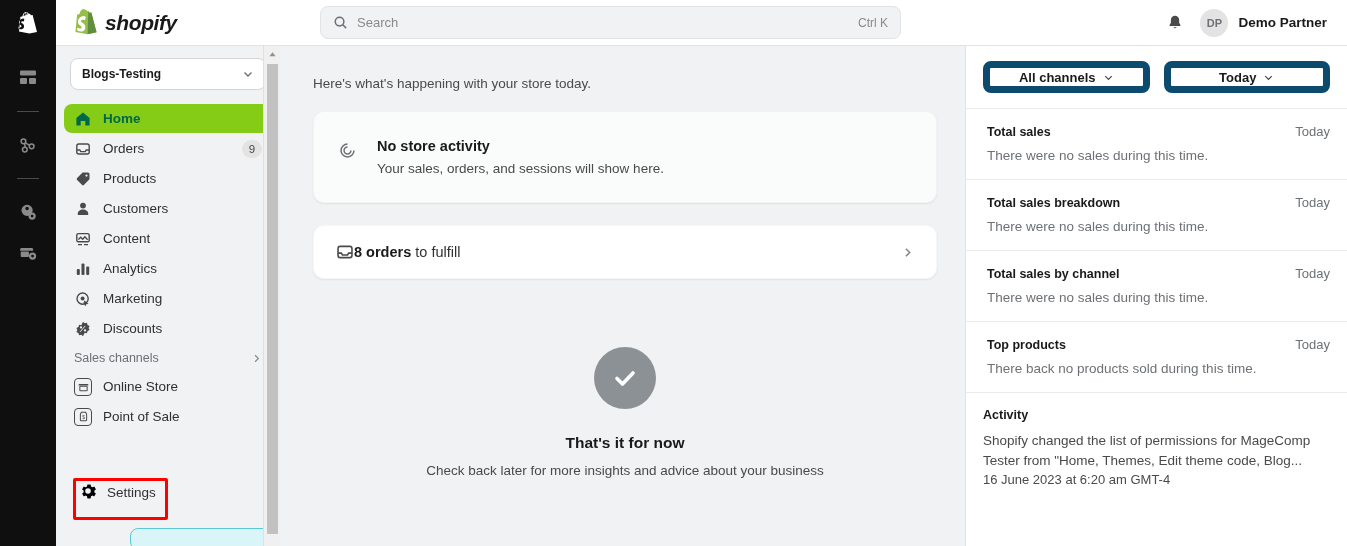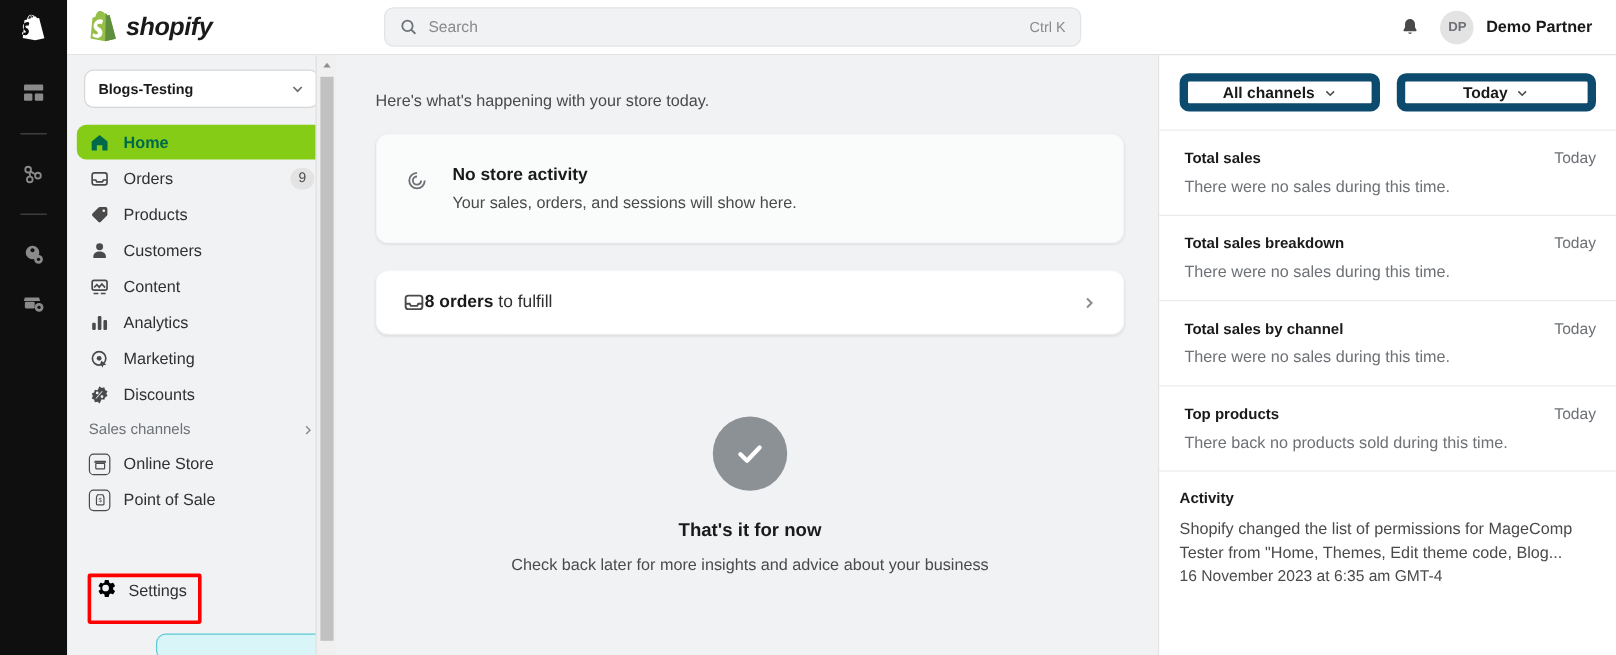--- a/index.html
+++ b/index.html
@@ -471,19 +471,19 @@
         <div class="stat-head">
           <span class="stat-title">Top products</span>
           <span class="stat-period">Today</span>
         </div>
         <div class="stat-body">There back no products sold during this time.</div>
       </div>
 
       <div class="act-row">
         <div class="act-head">Activity</div>
         <div class="act-body">Shopify changed the list of permissions for MageComp Tester from "Home, Themes, Edit theme code, Blog...</div>
-        <div class="act-time">16 November 2023 at 6:35 am GMT-4</div>
+        <div class="act-time">16 June 2023 at 6:20 am GMT-4</div>
       </div>
     </div>
   </div>
 
   <div class="redbox"></div>
 </div>
 
 </body></html>

